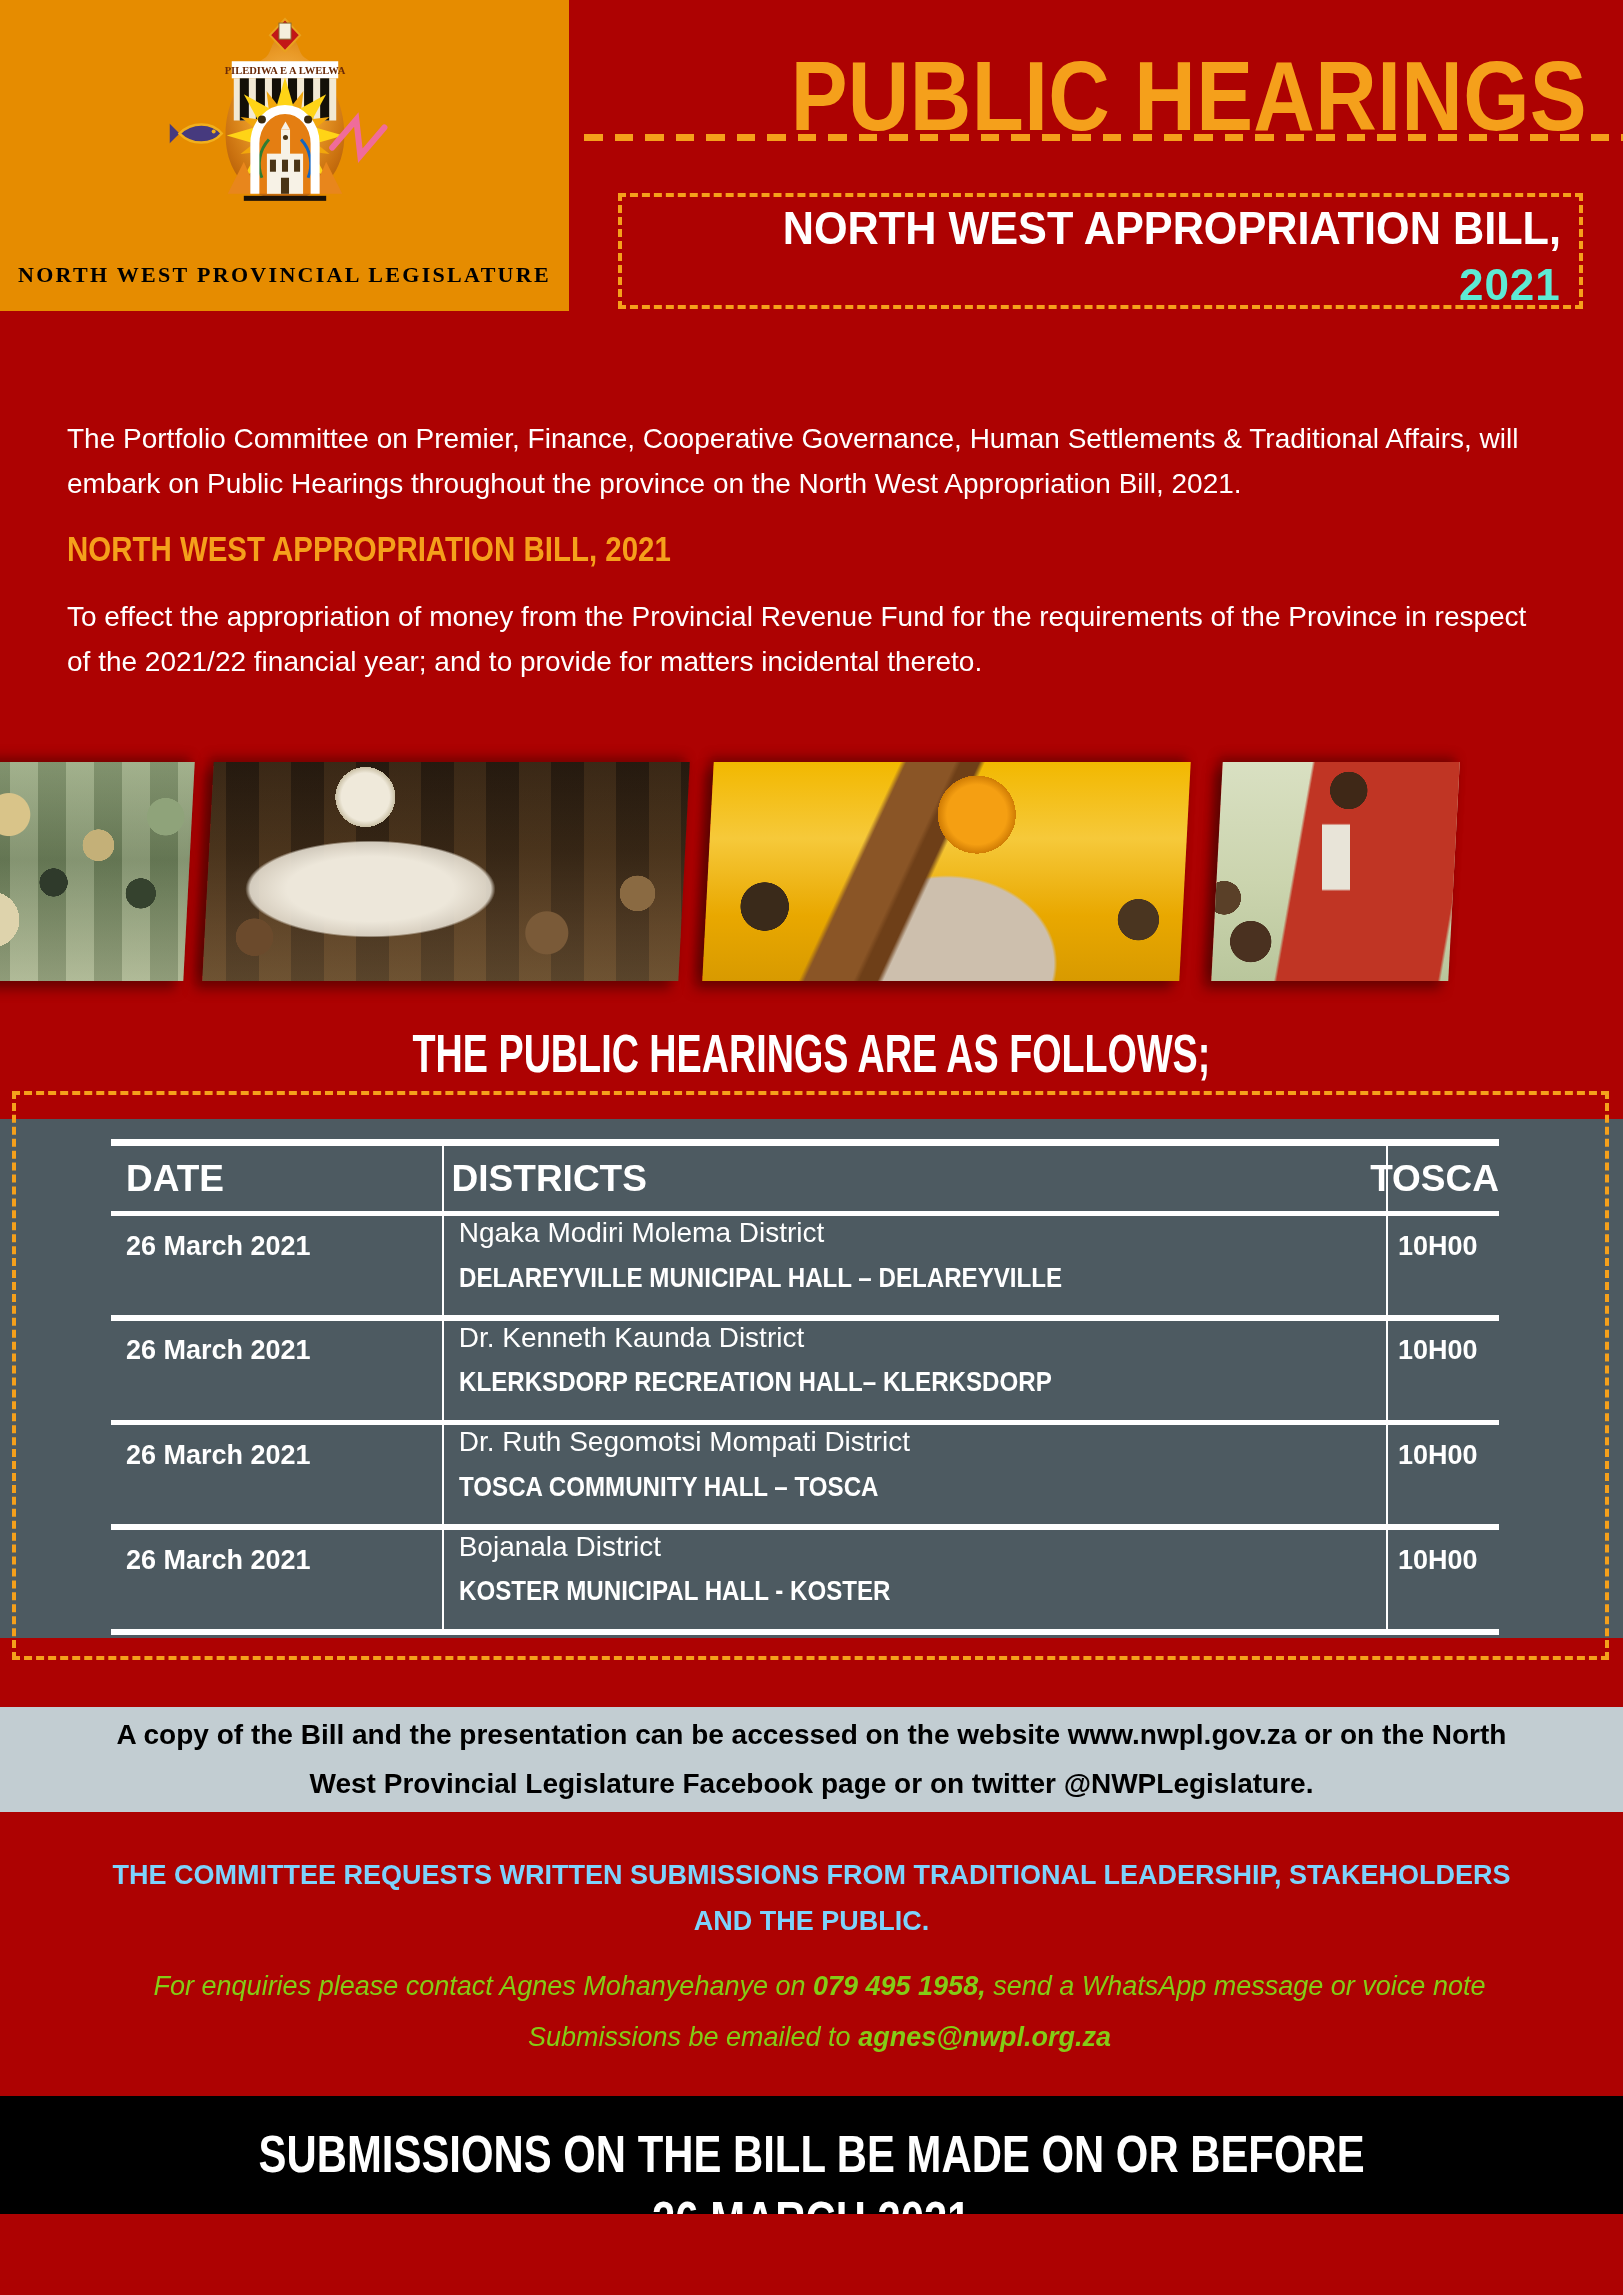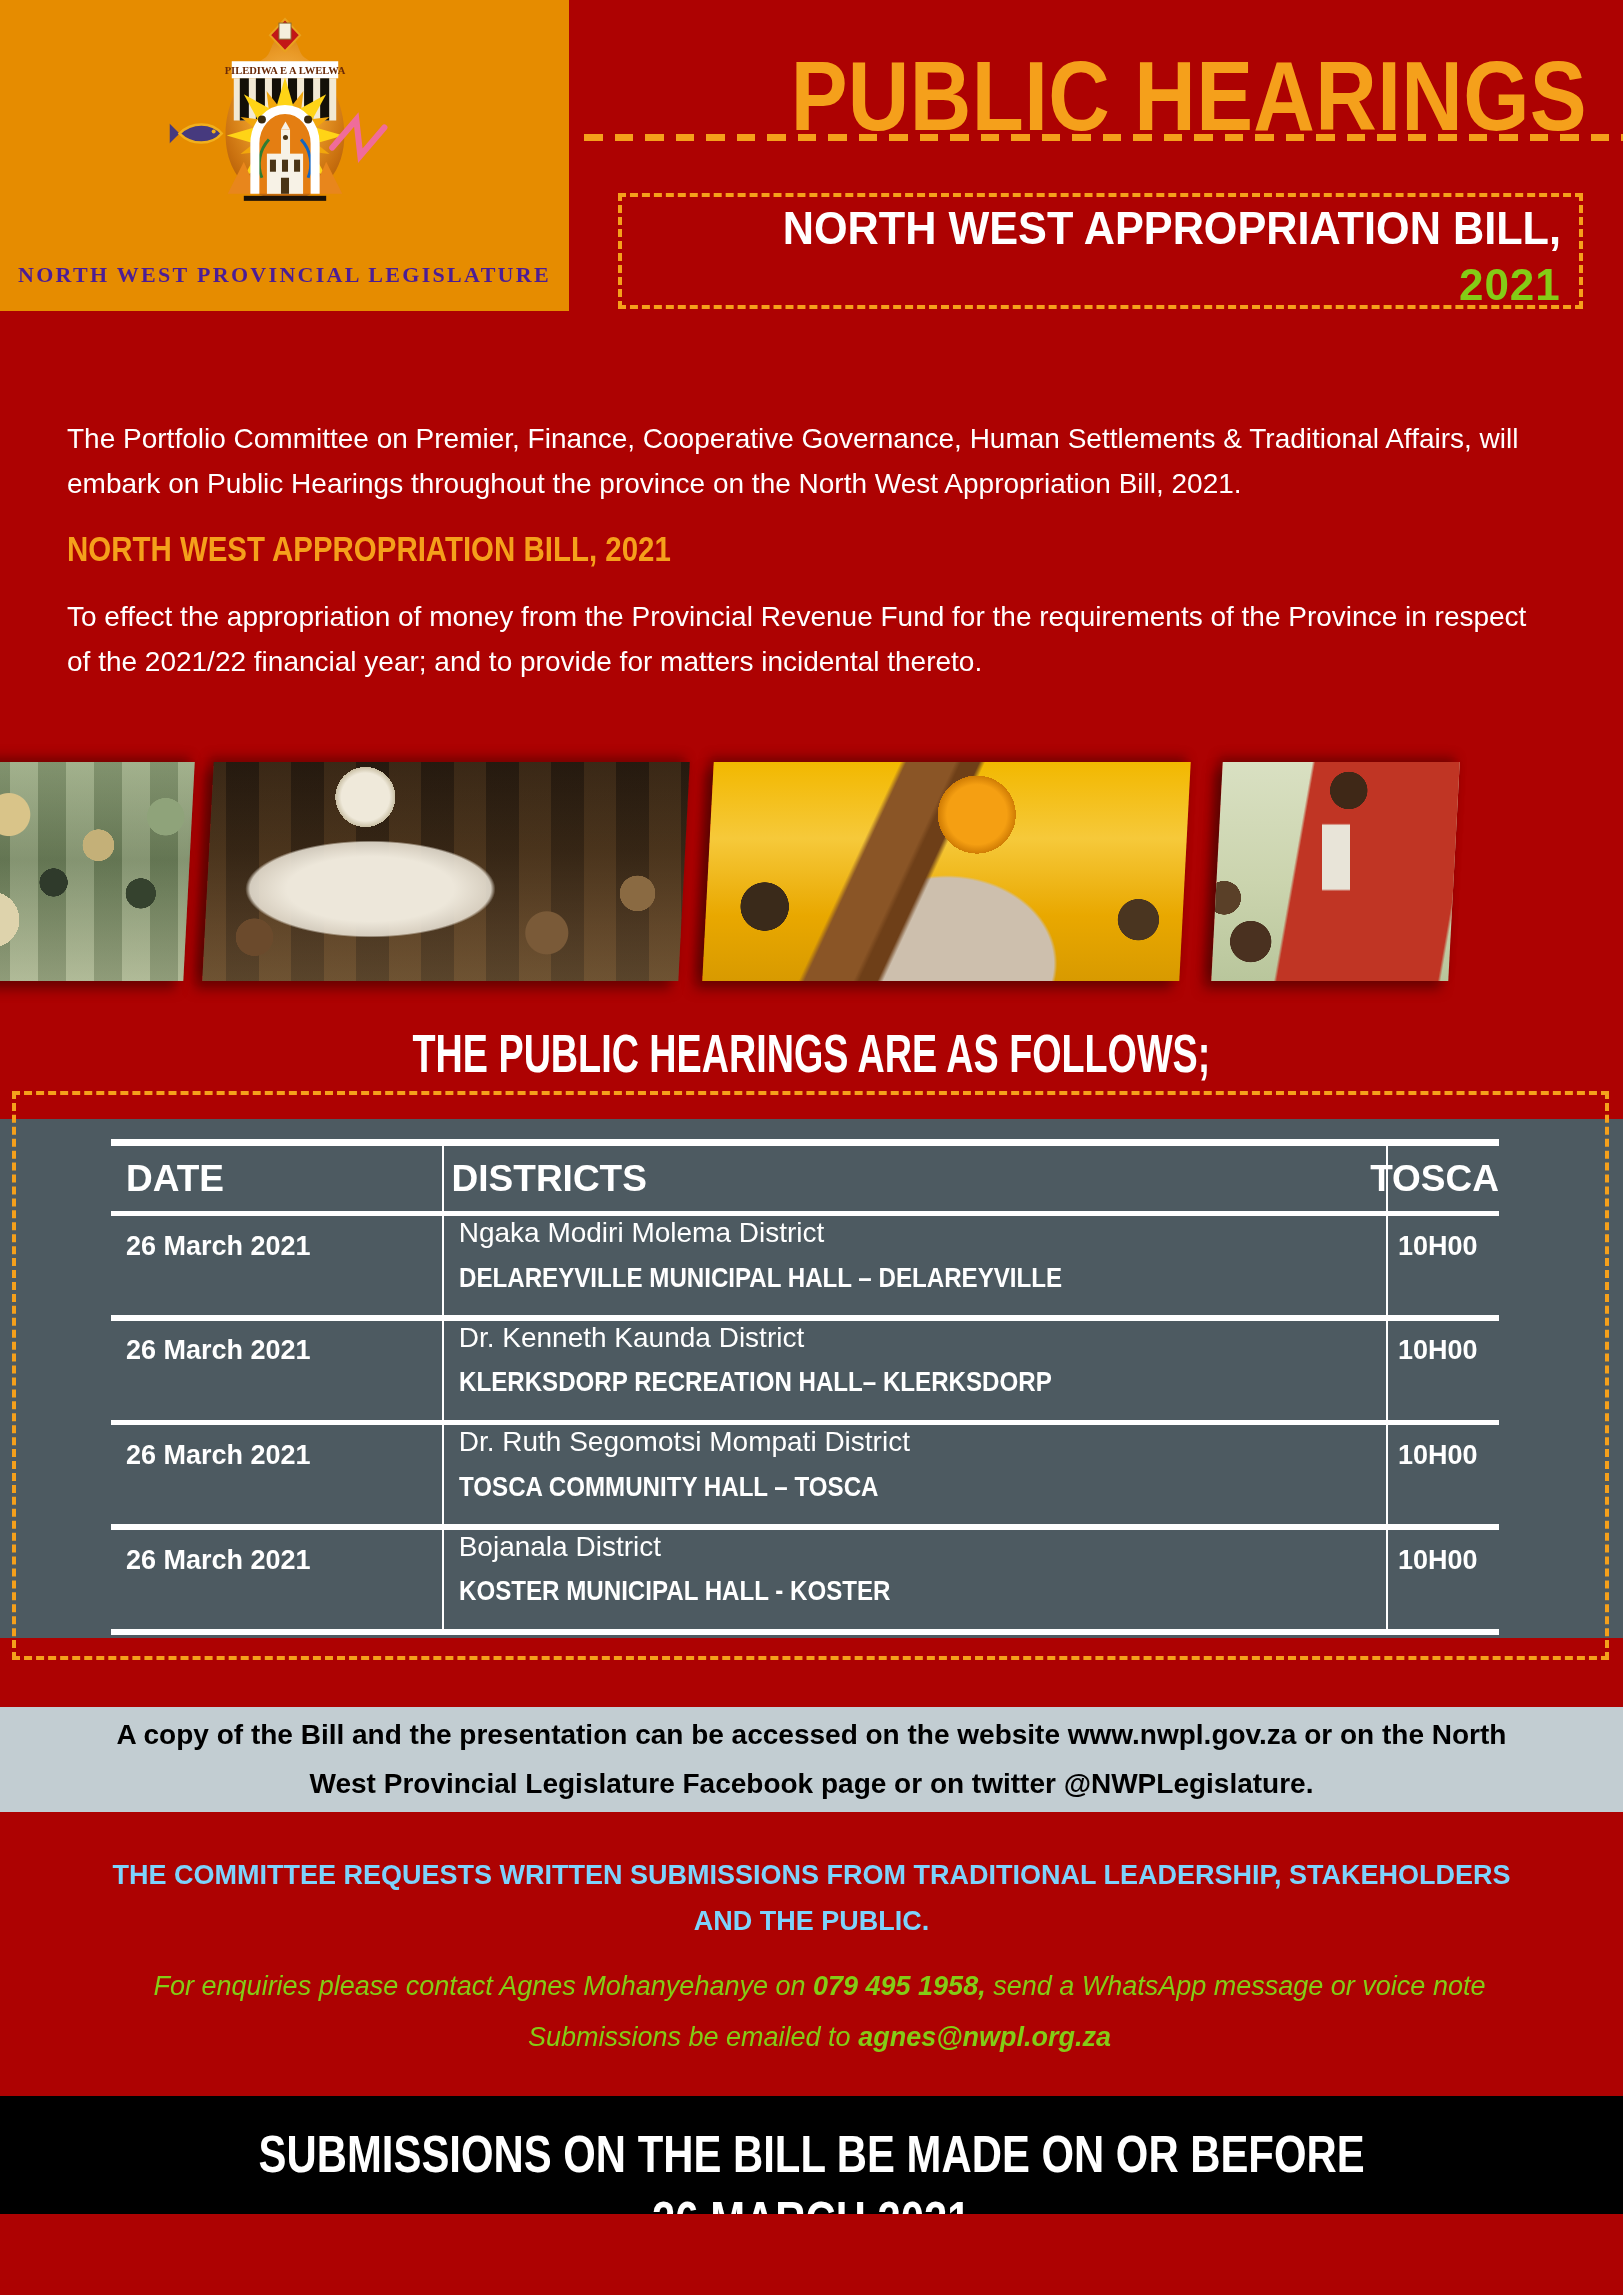--- a/index.html
+++ b/index.html
@@ -3,36 +3,36 @@
 <meta charset="utf-8">
 <style>
   html,body{margin:0;padding:0;background:#AD0202;}
   .page{position:relative;width:1623px;height:2214px;background:#AD0202;overflow:hidden;
         font-family:"Liberation Sans",sans-serif;}
 
   
   .orange-box{position:absolute;left:0;top:0;width:569px;height:311px;background:#E68C00;}
   .logo-wrap{position:absolute;left:50%;top:14px;transform:translateX(-50%);}
   .org-name{position:absolute;left:0;right:0;top:262px;text-align:center;
-            font-family:"Liberation Serif",serif;font-weight:700;color:#4c1d95;
+            font-family:"Liberation Serif",serif;font-weight:700;color:#000000;
             font-size:22px;letter-spacing:2.3px;white-space:nowrap;}
 
   .main-title{position:absolute;top:46px;right:36px;color:#F5A01B;font-weight:700;
               font-size:99px;letter-spacing:0.5px;line-height:1;white-space:nowrap;
               transform:scale(0.86,1.0);transform-origin:top right;}
 
   .dash-line{position:absolute;left:584px;right:0;top:134px;height:7px;
              background:repeating-linear-gradient(90deg,#F5A01B 0 18.5px,transparent 18.5px 30.5px);}
 
   .bill-box{position:absolute;left:618px;top:193px;width:965px;height:116px;
             border:4.2px dashed #F5A01B;box-sizing:border-box;padding-right:18.5px;
             display:flex;flex-direction:column;align-items:flex-end;}
   .bill-line1{margin-top:7.4px;color:#fff;font-weight:700;font-size:47px;line-height:1;
               white-space:nowrap;transform:scaleX(0.92);transform-origin:center right;}
-  .bill-line2{margin-top:12px;color:#84cc16;font-weight:700;font-size:44px;line-height:1;
+  .bill-line2{margin-top:12px;color:#5eead4;font-weight:700;font-size:44px;line-height:1;
               letter-spacing:0.9px;}
 
   
   .intro{position:absolute;left:67px;top:416px;width:1485px;color:#fff;}
   .intro p{margin:0;font-size:28px;line-height:1.62;}
   .intro .subhead{margin-top:27px;margin-bottom:29px;color:#F5A01B;font-weight:700;
                   font-size:31px;line-height:1;display:inline-block;
                   transform:scale(0.95,1.12);transform-origin:left center;white-space:nowrap;}
 
   

